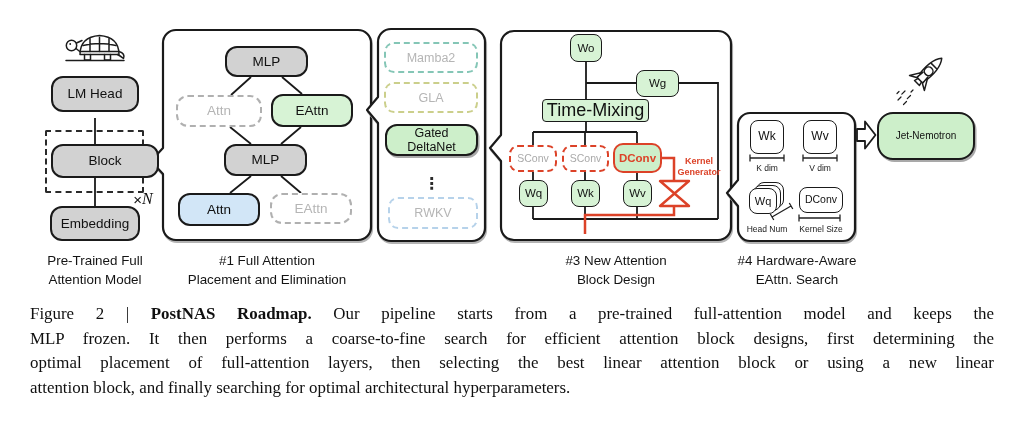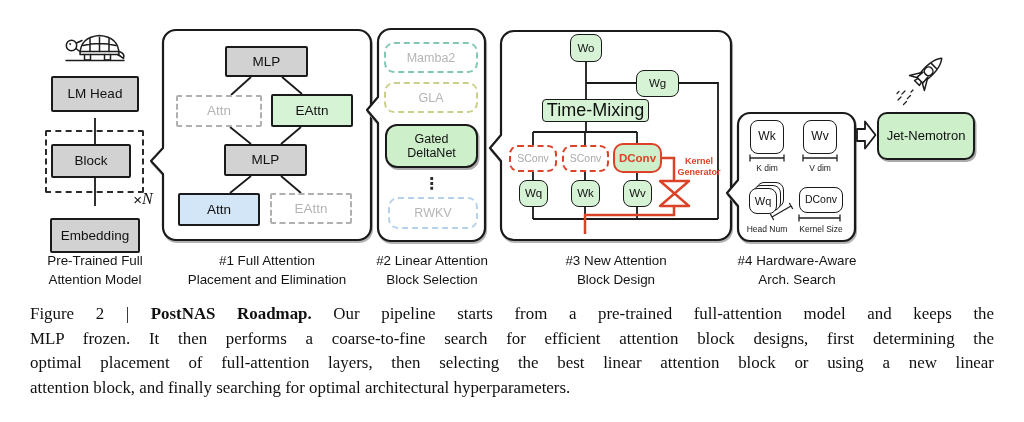--- a/index.html
+++ b/index.html
@@ -1,20 +1,20 @@
 <!DOCTYPE html>
 <html style="--ink: #1a1a1a; --gray: #d2d2d2; --green: #d7f3d5; --green_strong: #cdefca; --blue: #d2e6f7; --red: #dc4228; --dash_gray: #b0b0b0; --text_gray: #b5b5b5; --mamba_dash: #84c6b6; --gla_dash: #cbcf8b; --rwkv_dash: #b6d2ea;"><head>
 <meta charset="utf-8">
 <style>
   html,body{margin:0;padding:0;background:#fff;}
   #canvas{position:relative;width:1024px;height:422px;background:#fff;overflow:hidden;
           font-family:"Liberation Sans",sans-serif;}
   #art{position:absolute;left:0;top:0;z-index:1;}
   .box{position:absolute;box-sizing:border-box;z-index:2;background:#fff;
-       border:2px solid var(--ink);border-radius:2px;
+       border:2px solid var(--ink);border-radius:12px;
        display:flex;flex-direction:column;align-items:center;justify-content:center;
        font:13.5px/1.12 "Liberation Sans",sans-serif;color:#111;text-align:center;}
   .gray{background:var(--gray);}
   .green{background:var(--green);}
   .green2{background:var(--green_strong);}
   .blue{background:var(--blue);}
   .ghost{border:2px dashed var(--dash_gray);color:var(--text_gray);background:#fff;}
   .dash-teal{border:2px dashed var(--mamba_dash);color:var(--text_gray);border-radius:10px;font-size:12.5px;}
   .dash-olive{border:2px dashed var(--gla_dash);color:var(--text_gray);border-radius:10px;font-size:12.5px;}
   .dash-blue{border:2px dashed var(--rwkv_dash);color:var(--text_gray);border-radius:10px;font-size:12.5px;}
@@ -97,28 +97,28 @@
         <path d="M920.5,81.5 L919.5,85.5 H926.5 L925.5,81.5"></path>
       </g>
       <path d="M905,91 l-3.2,3.2 M910.5,95.5 l-3.2,3.2 M901,97 l-3,3 M906.5,101.5 l-3,3 M913,90 l-2,2 M899,91.5 l-2,2" stroke-width="1.2"></path>
     </g>
   </svg>
 
   <div class="box gray" style="left:51px;top:76px;width:88px;height:36px;">
       <span>LM Head</span>
     </div>
   <div class="box plain" style="left:45px;top:130px;width:99px;height:63px;border:2px dashed #2a2a2a;border-radius:2px;background:transparent;"></div>
-  <div class="box gray" style="left:51px;top:144px;width:80px;height:34px;">
+  <div class="box gray" style="left:51px;top:144px;width:108px;height:34px;">
       <span>Block</span>
     </div>
   <div class="box plain timesN" style="left:123px;top:188px;width:40px;height:22px;flex-direction:row;">
     <span>×</span>
       <i>N</i>
   </div>
-  <div class="box gray" style="left:50px;top:218px;width:90px;height:35px;">
+  <div class="box gray" style="left:50px;top:206px;width:90px;height:35px;">
       <span>Embedding</span>
     </div>
   <div class="cap" style="left:25px;top:251px;width:140px;">
     <span>Pre-Trained Full</span>
       <span>Attention Model</span>
   </div>
 
   <div class="box gray" style="left:225px;top:46px;width:83px;height:31px;">
       <span>MLP</span>
     </div>
@@ -141,34 +141,30 @@
     <span>#1 Full Attention</span>
       <span>Placement and Elimination</span>
   </div>
 
   <div class="box dash-teal" style="left:384px;top:42px;width:94px;height:31px;">
       <span>Mamba2</span>
     </div>
   <div class="box dash-olive" style="left:384px;top:82px;width:94px;height:31px;">
       <span>GLA</span>
     </div>
-  <div class="box green2 shadow" style="left:385px;top:124px;width:93px;height:44px;border-width:2.5px;border-radius:12px;font-size:12.5px;">
+  <div class="box green2 shadow" style="left:385px;top:124px;width:93px;height:32px;border-width:2.5px;border-radius:12px;font-size:12.5px;">
     <span>Gated</span>
       <span>DeltaNet</span>
   </div>
   <div class="box plain dots" style="left:424px;top:171px;width:15px;height:26px;">
       <span>⋮</span>
     </div>
   <div class="box dash-blue" style="left:388px;top:197px;width:90px;height:32px;">
       <span>RWKV</span>
     </div>
-  <div class="cap" style="left:346px;top:251px;width:172px;">
-    <span>#2 Linear Attention</span>
-      <span>Block Selection</span>
-  </div>
 
   <div class="box green smallw" style="left:570px;top:34px;width:32px;height:28px;">
       <span>Wo</span>
     </div>
   <div class="box green smallw" style="left:636px;top:70px;width:43px;height:27px;">
       <span>Wg</span>
     </div>
   <div class="box green" style="left:542px;top:99px;width:107px;height:23px;border-width:1.8px;border-radius:4px;font-size:18px;">
       <span>Time-Mixing</span>
     </div>
@@ -220,24 +216,24 @@
       <span>DConv</span>
     </div>
   <div class="box plain tiny" style="left:735px;top:224px;width:64px;height:11px;">
       <span>Head Num</span>
     </div>
   <div class="box plain tiny" style="left:795px;top:224px;width:52px;height:11px;">
       <span>Kernel Size</span>
     </div>
   <div class="cap" style="left:712px;top:251px;width:170px;">
     <span>#4 Hardware-Aware</span>
-      <span>Arch. Search</span>
-  </div>
-
-  <div class="box green2 shadow" style="left:877px;top:112px;width:98px;height:48px;border-width:2.4px;border-radius:10px;font-size:13px;font-weight:500;">
+      <span>EAttn. Search</span>
+  </div>
+
+  <div class="box green2 shadow" style="left:877px;top:112px;width:98px;height:48px;border-width:2.4px;border-radius:16px;font-size:10px;font-weight:500;">
       <span>Jet-Nemotron</span>
     </div>
 
   <div id="figcap">
     <div class="jline"><span>Figure 2 | </span><span class="b">PostNAS Roadmap.</span><span> Our pipeline starts from a pre-trained full-attention model and keeps the</span></div>
     <div class="jline">MLP frozen. It then performs a coarse-to-fine search for efficient attention block designs, first determining the</div>
     <div class="jline">optimal placement of full-attention layers, then selecting the best linear attention block or using a new linear</div>
     <div>attention block, and finally searching for optimal architectural hyperparameters.</div>
   </div>
 

